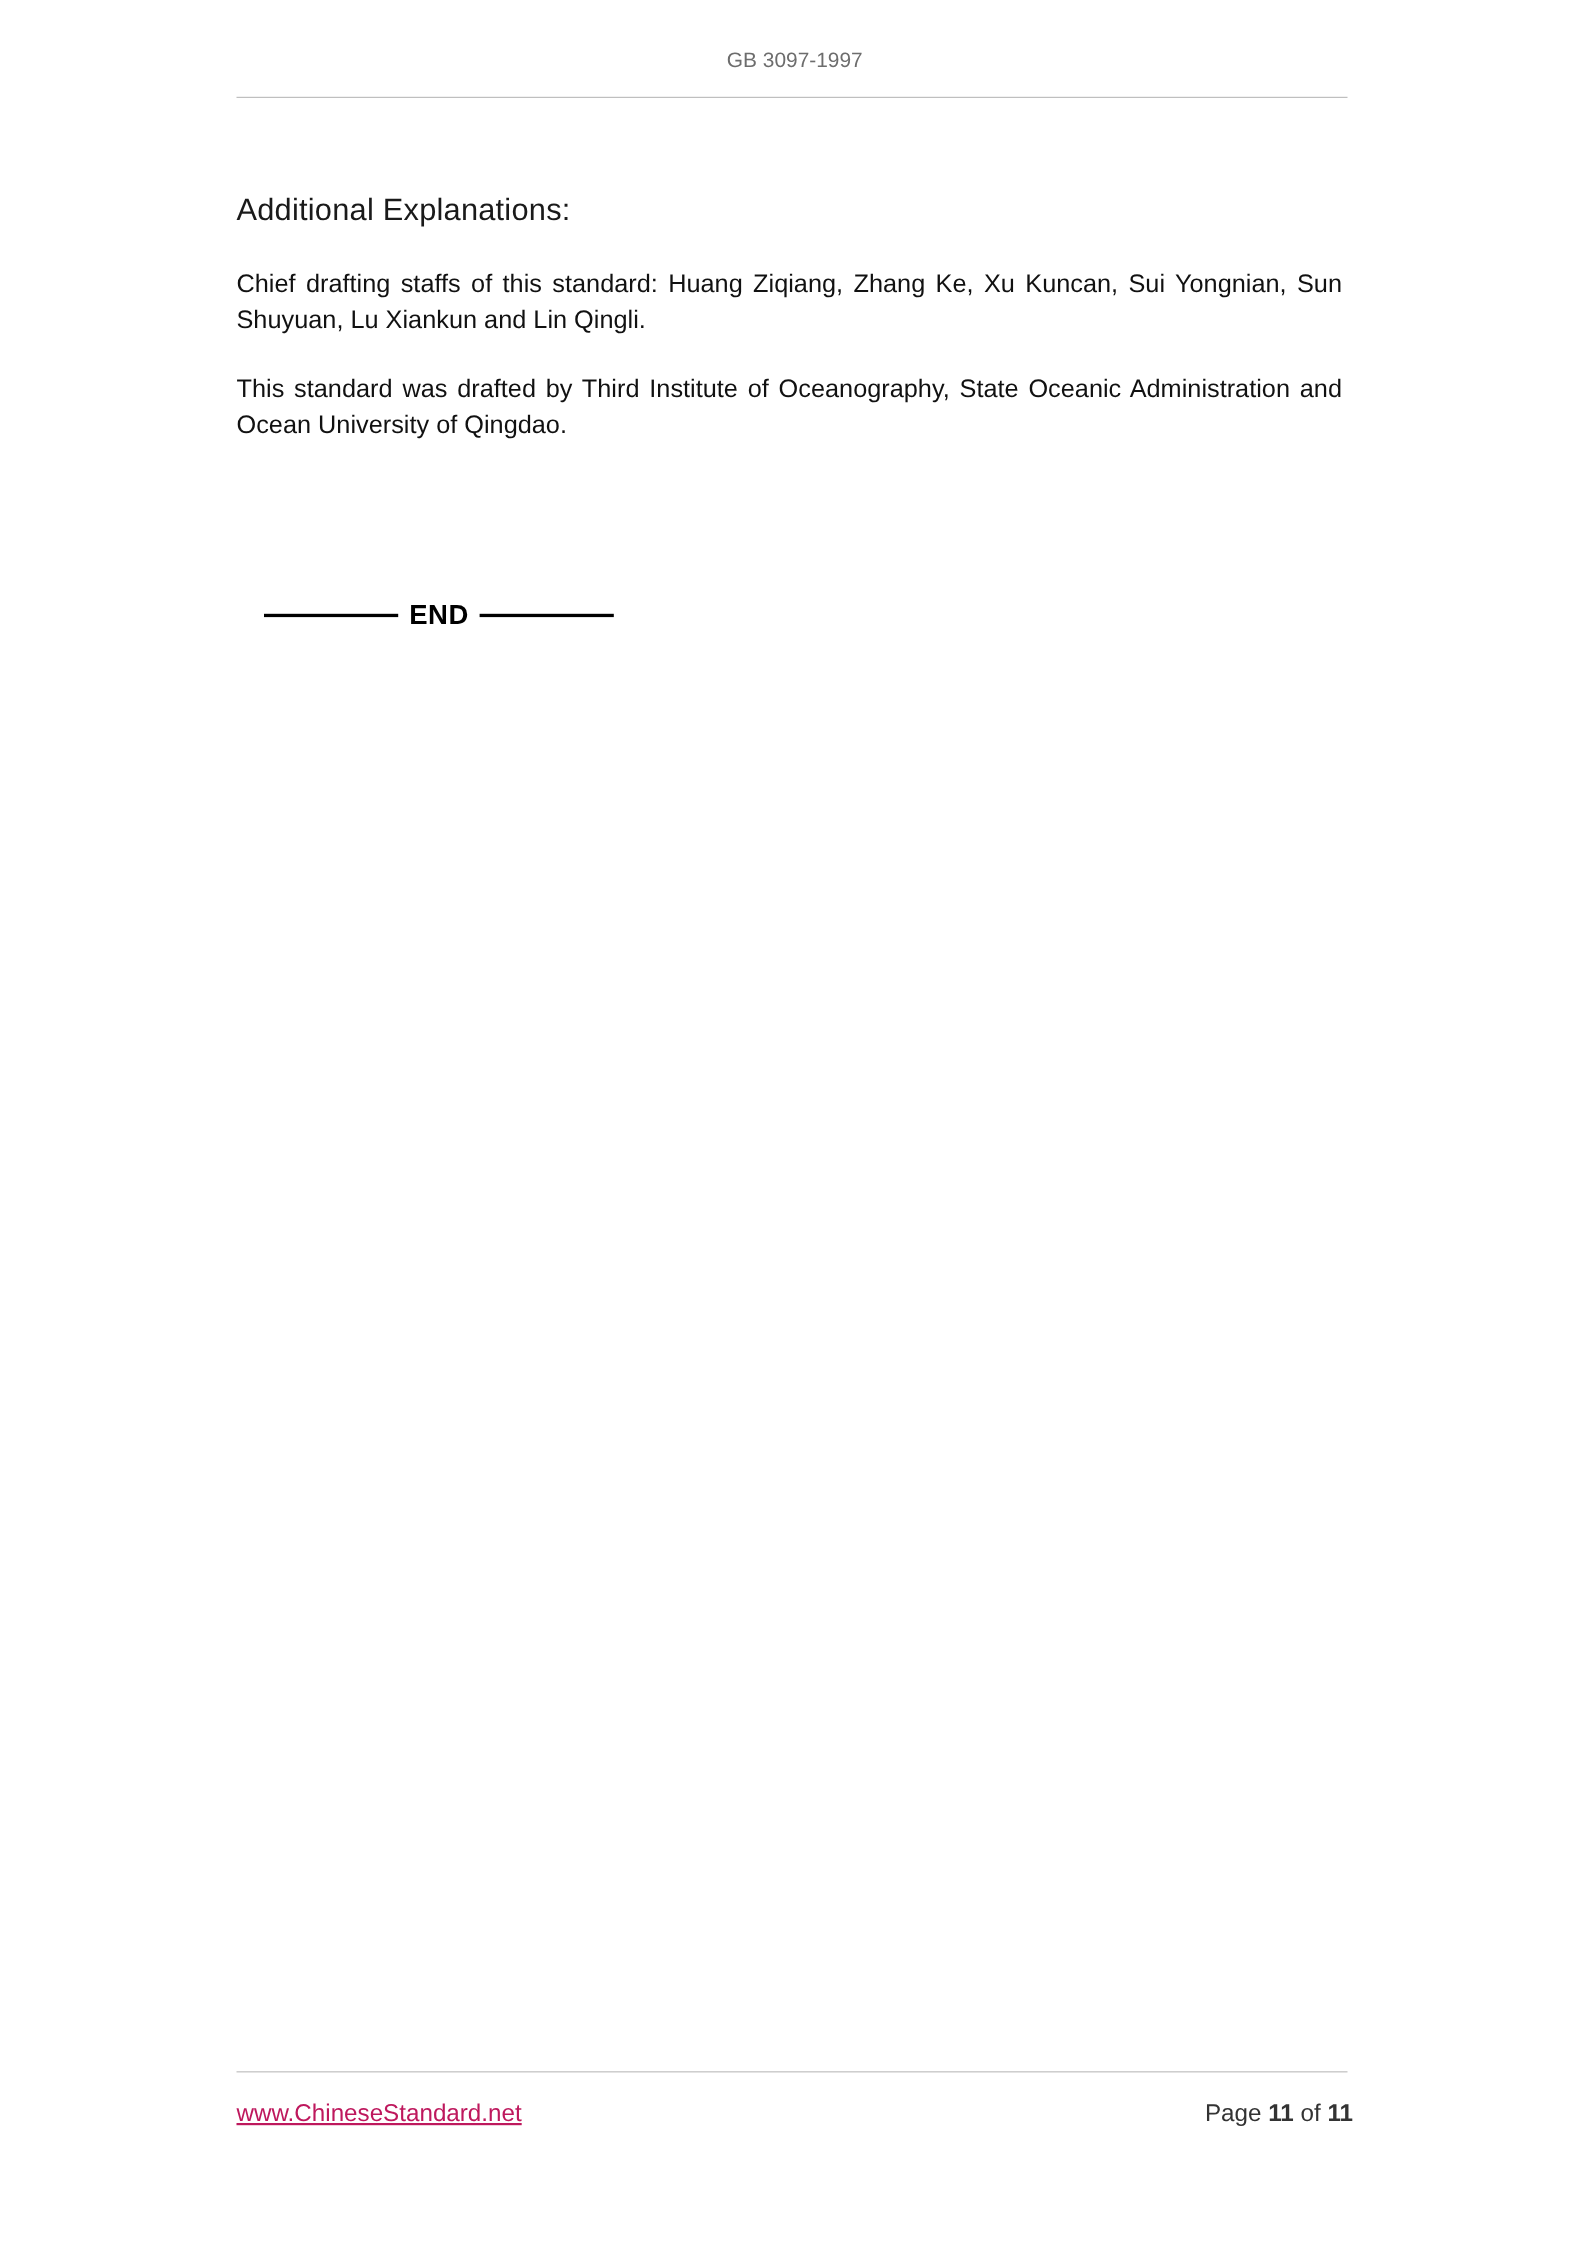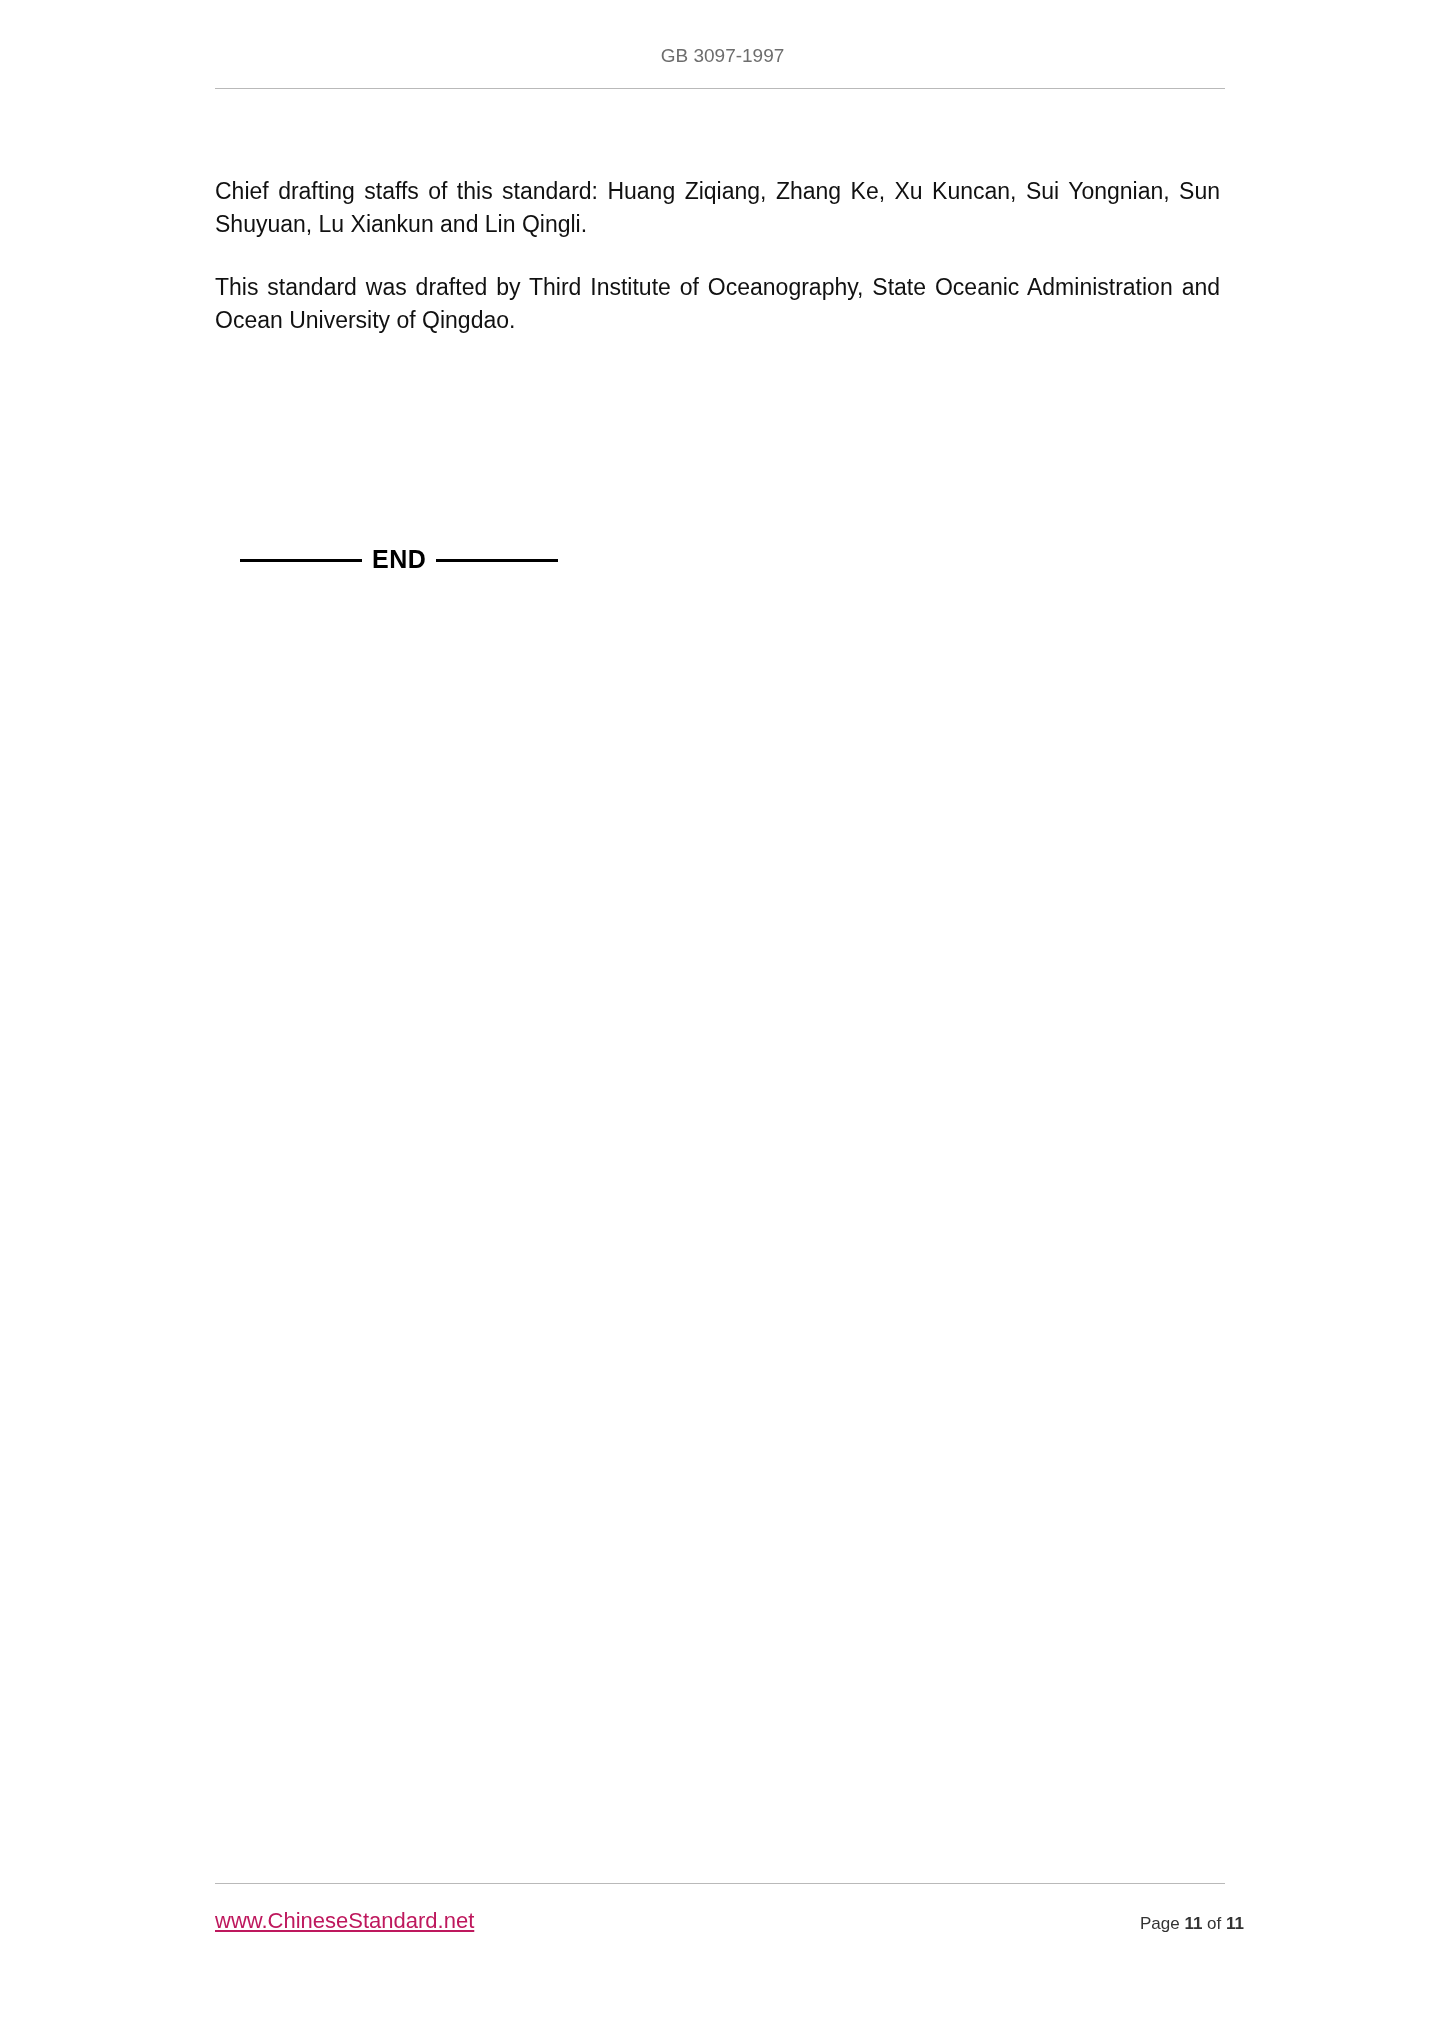--- a/index.html
+++ b/index.html
@@ -122,37 +122,38 @@
     position: absolute;
     bottom: 70px;
     left: 215px;
     font-size: 22px;
     color: #be185d;
     text-decoration: underline;
   }
   .footer-right {
     position: absolute;
     bottom: 70px;
-    right: 201px;
-    font-size: 17px;
+    right: 215px;
+    font-size: 22px;
     color: #333333;
   }
   .footer-right b { font-weight: bold; }
 </style>
 </head>
 <body>
 
 <div class="page">
 
   <div class="std-number">GB 3097-1997</div>
 
 
   <div class="header-rule"></div>
 
   <div class="content">
+    <h1 class="section-title">Additional Explanations:</h1>
 
     <p class="para">Chief drafting staffs of this standard: Huang Ziqiang, Zhang Ke, Xu Kuncan, Sui Yongnian, Sun Shuyuan, Lu Xiankun and Lin Qingli.</p>
 
     <p class="para">This standard was drafted by Third Institute of Oceanography, State Oceanic Administration and Ocean University of Qingdao.</p>
   </div>
 
   <div class="end-wrap">
     <span class="end-inner">
       <span class="end-rule"></span><span class="end-label">END</span><span class="end-rule"></span>
     </span>

